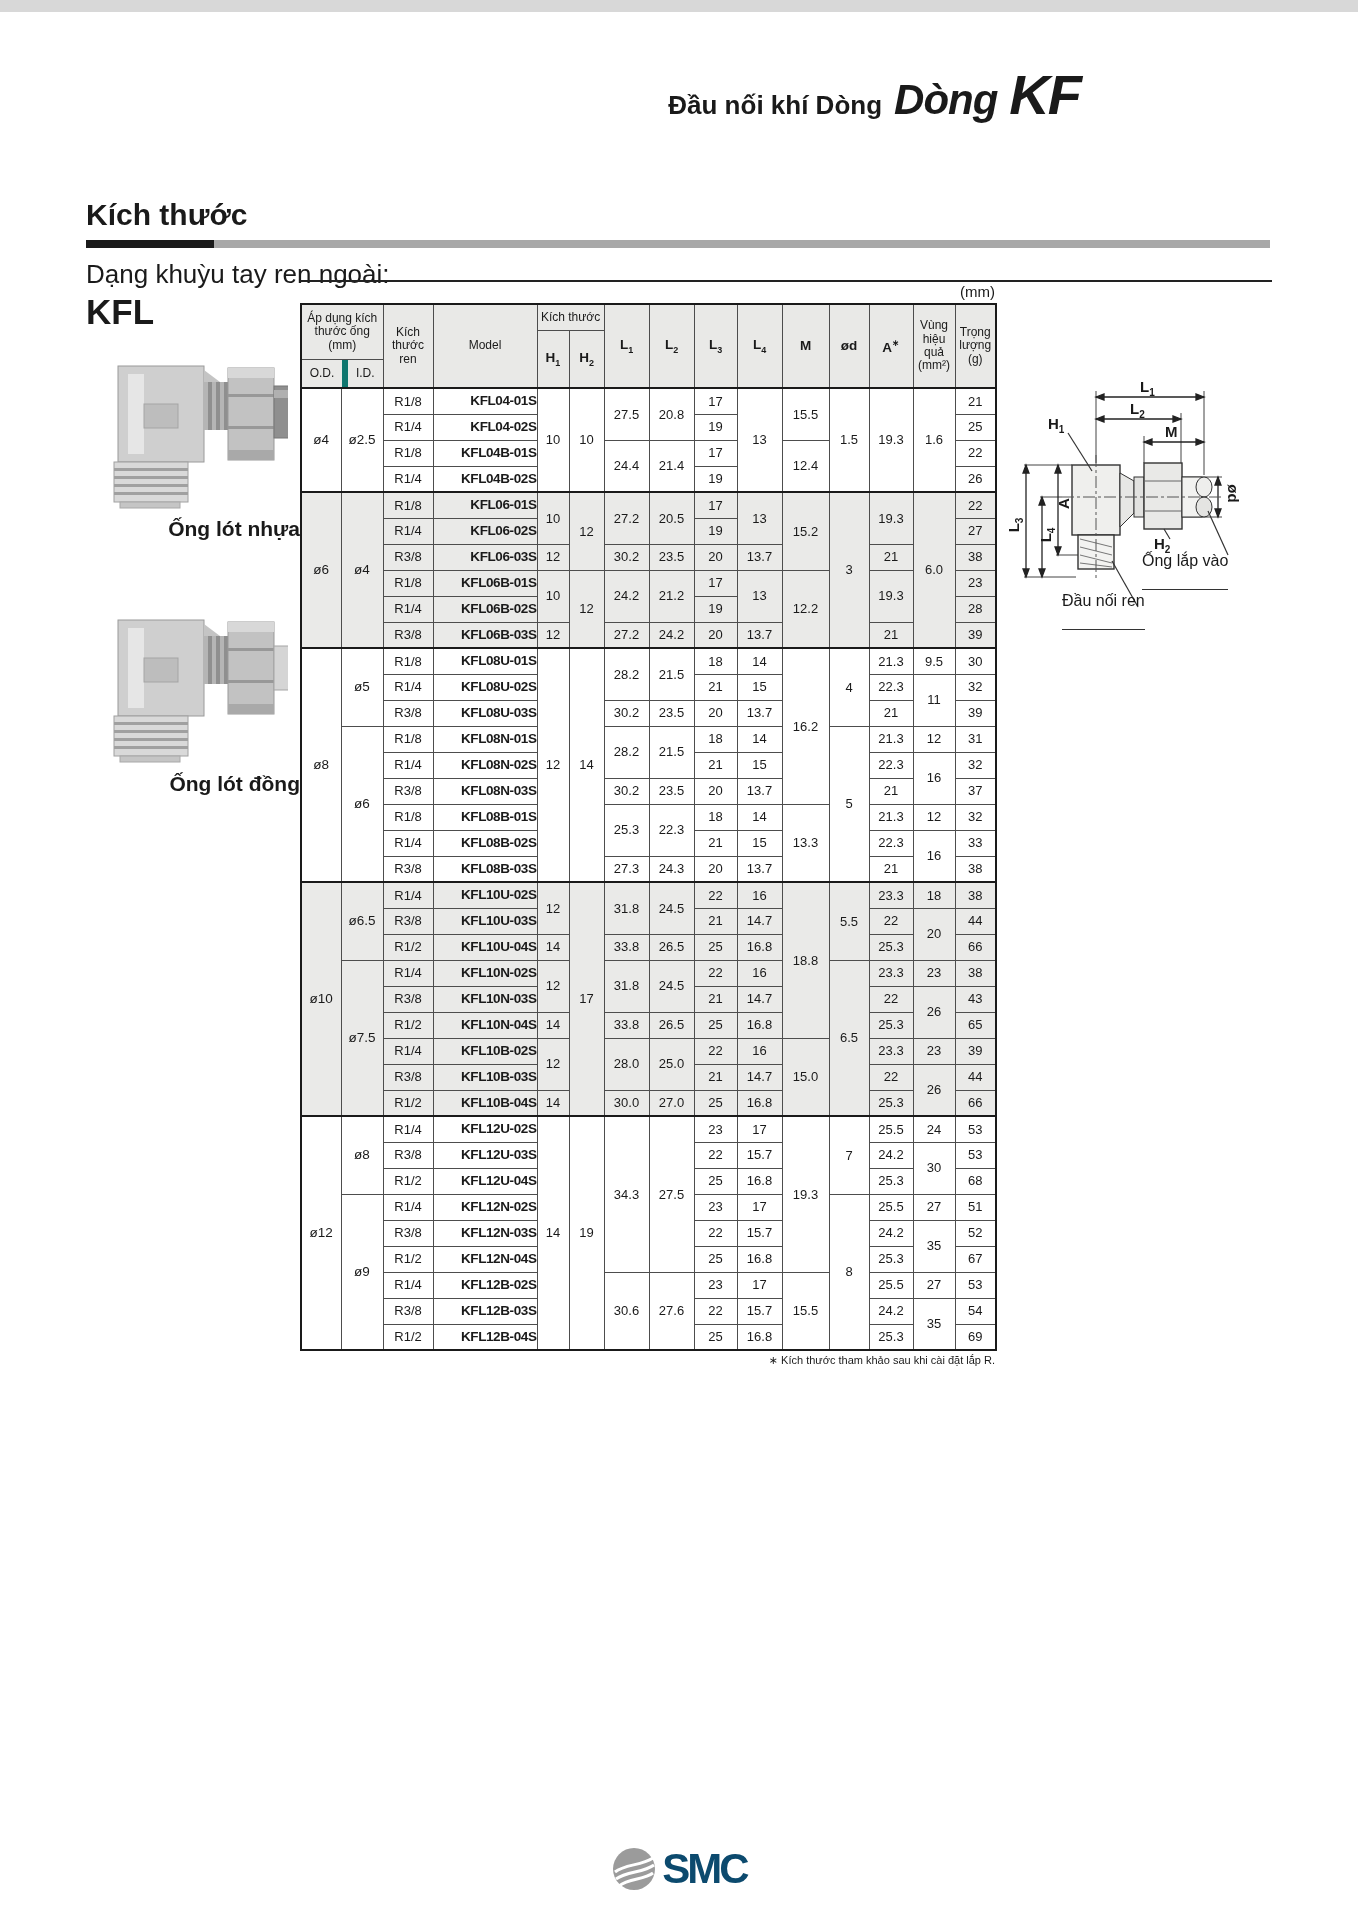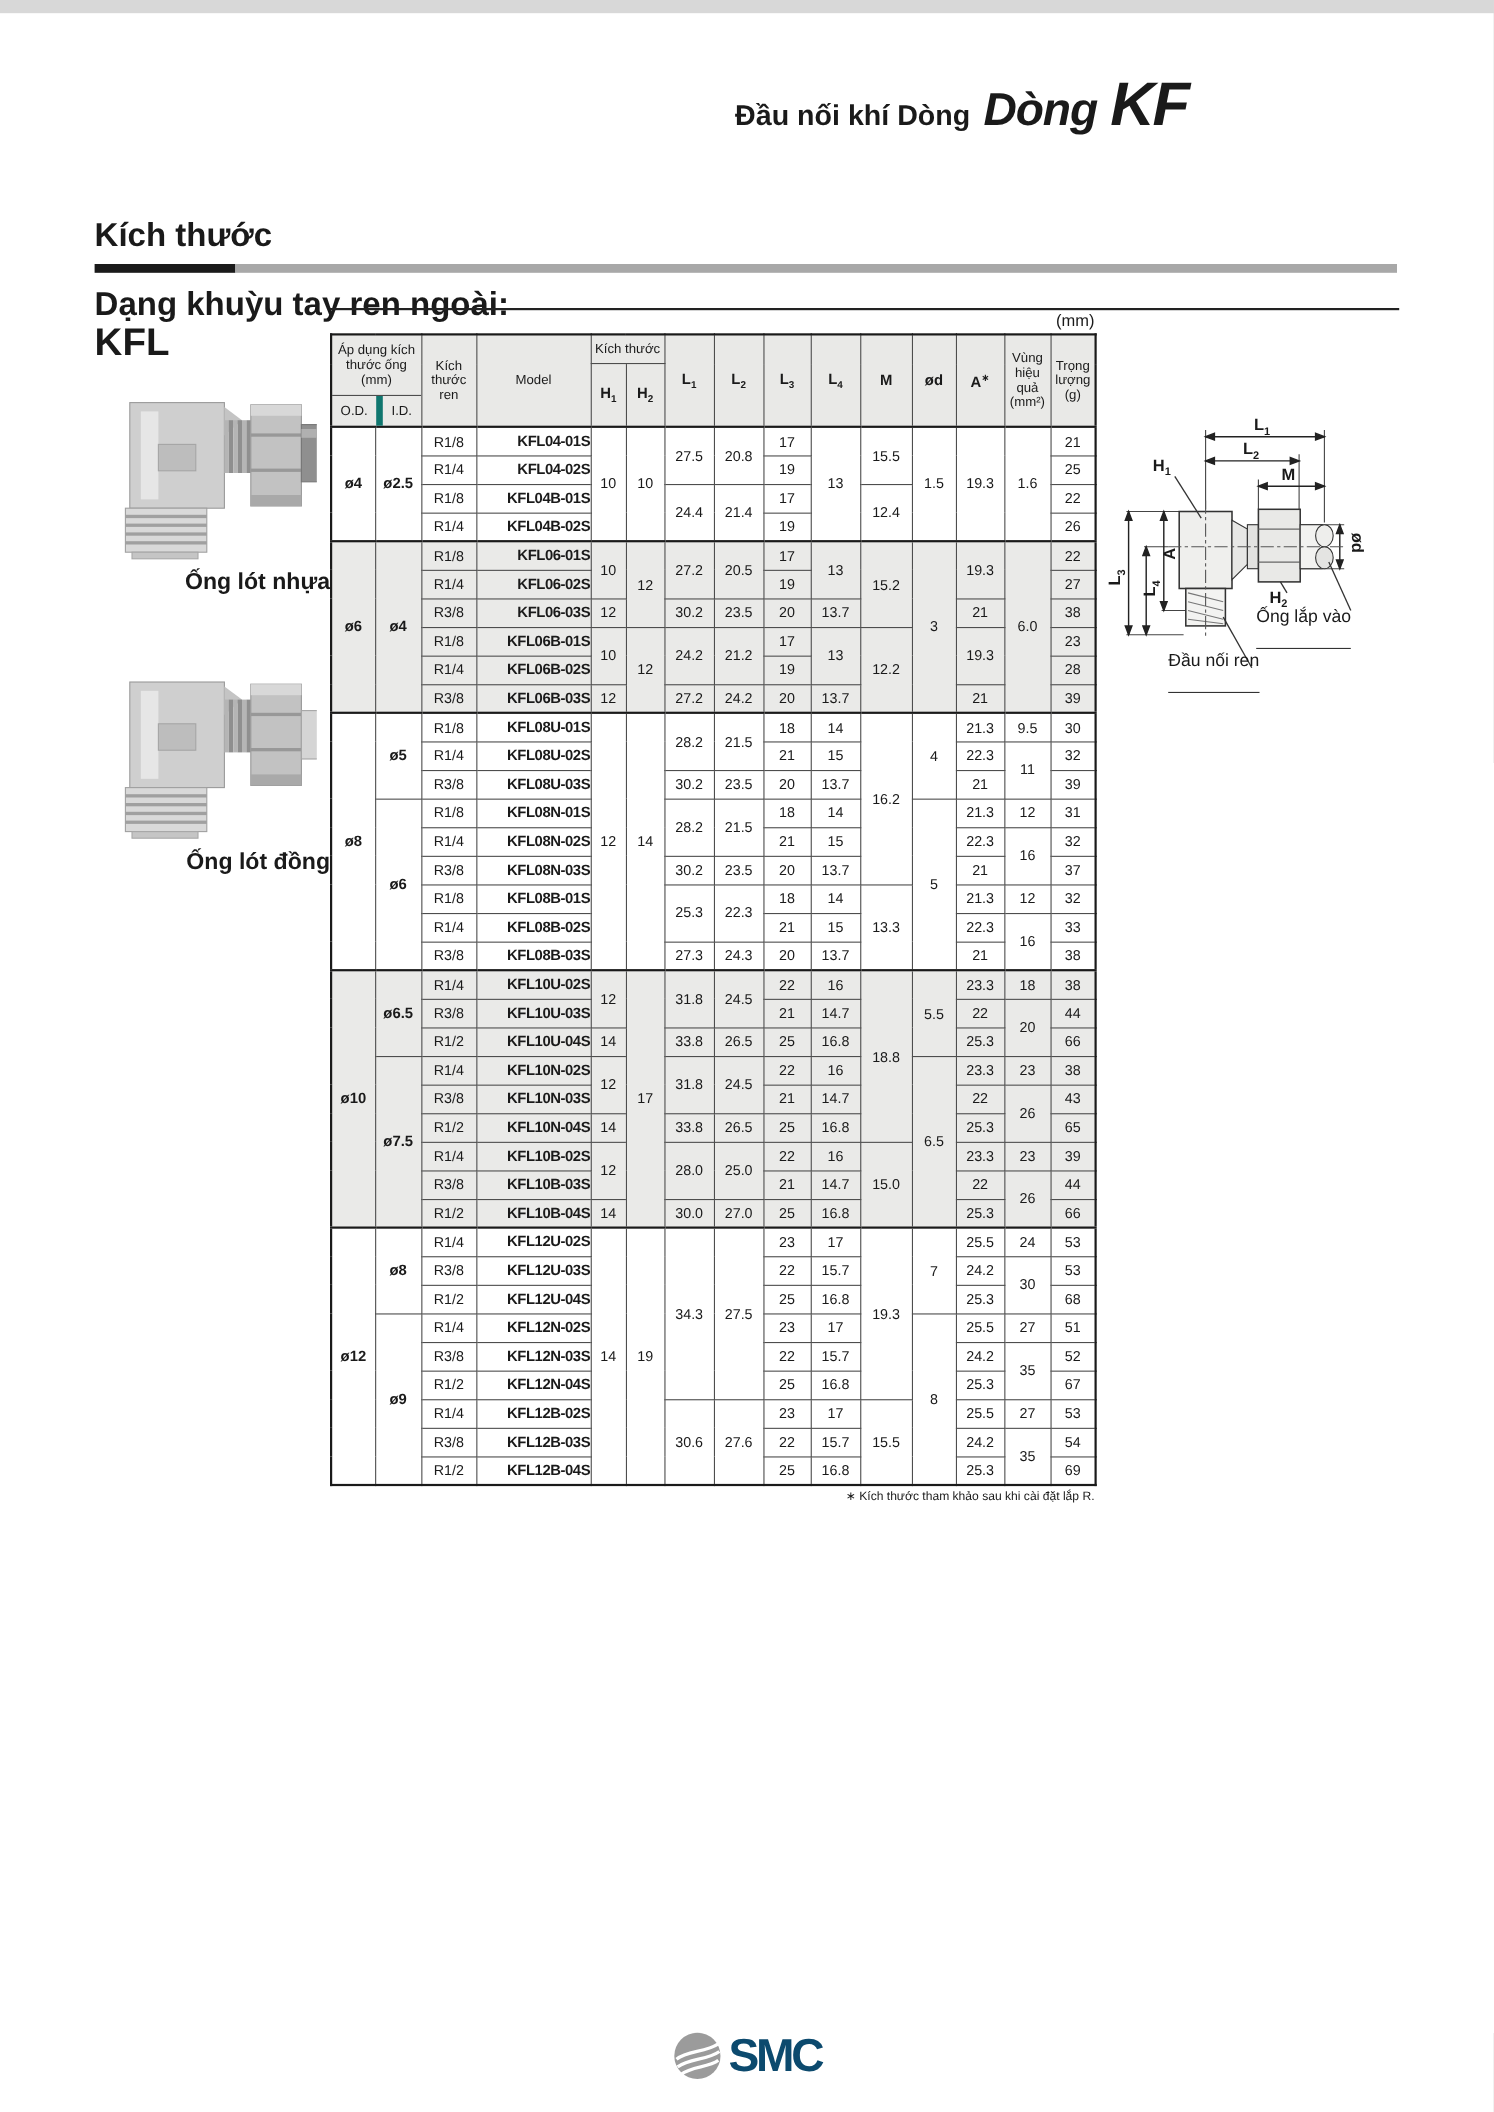--- a/index.html
+++ b/index.html
@@ -11,21 +11,21 @@
              justify-content:flex-end;gap:12px;white-space:nowrap;}
   .doc-title .pre{font-size:26px;font-weight:bold;}
   .doc-title .series{font-size:42px;font-weight:bold;font-style:italic;letter-spacing:-1px;}
   .doc-title .code{font-size:56px;font-weight:bold;font-style:italic;letter-spacing:-2px;}
 
   
   .sec-title{position:absolute;left:86px;top:186px;font-size:30px;font-weight:bold;}
   .bar-black{position:absolute;left:86px;top:228px;width:128px;height:8px;background:#1a1a1a;}
   .bar-gray{position:absolute;left:214px;top:228px;width:1056px;height:8px;background:#a8a8a8;}
 
-  .sub-label{position:absolute;left:86px;top:248px;font-size:30px;font-weight:bold;line-height:1.1;}
+  .sub-label{position:absolute;left:86px;top:248px;font-size:26px;font-weight:normal;line-height:1.1;}
   .sub-code{position:absolute;left:86px;top:280px;font-size:35px;font-weight:bold;}
 
   .top-rule{position:absolute;left:300px;top:268px;width:972px;height:2px;background:#222;}
   .mm-label{position:absolute;left:855px;top:271px;width:140px;text-align:right;font-size:15px;}
 
   
   .photo{position:absolute;left:100px;width:188px;height:160px;}
   .photo-caption{position:absolute;left:96px;width:204px;text-align:right;font-size:21px;font-weight:bold;}
 
   
@@ -36,21 +36,21 @@
   table.dim th.bh{font-weight:bold;font-size:13.5px;}
   table.dim sub,table.dim sup{font-size:9px;}
   .th-apdung{padding:0;}
   .apdung-top{height:54px;display:flex;align-items:center;justify-content:center;border-bottom:1px solid #4d4d4d;padding:0 2px;}
   .odid{display:flex;height:27px;}
   .odid .od{width:40px;border-right:6px solid #0f766e;display:flex;align-items:center;justify-content:center;}
   .odid .id{flex:1;display:flex;align-items:center;justify-content:center;}
   tr.hr1{height:26px;} tr.hr2{height:55px;}
   table.dim tbody tr{height:26px;}
   table.dim td{font-size:13px;line-height:1.02;background:#fff;}
-  table.dim td.c0,table.dim td.c1{font-weight:bold;font-size:13.5px;}
+  table.dim td.c0,table.dim td.c1{font-weight:normal;font-size:13.5px;}
   table.dim td.c3{font-weight:bold;text-align:right;padding-left:5px;font-size:13.5px;letter-spacing:-0.4px;}
   table.dim tr.shade td{background:#eaeae8;}
   table.dim tr.gstart td{border-top:2px solid #1a1a1a;}
   .footnote{position:absolute;left:300px;top:1342px;width:695px;text-align:right;font-size:11px;}
 
   
   .diagram{position:absolute;left:1012px;top:365px;width:346px;height:250px;font-size:15px;font-weight:bold;}
   .diagram .dlabel{position:absolute;white-space:nowrap;}
   .diagram .rot-ccw{transform:rotate(-90deg);transform-origin:center;}
   .diagram .rot-cw{transform:rotate(90deg);transform-origin:center;}

